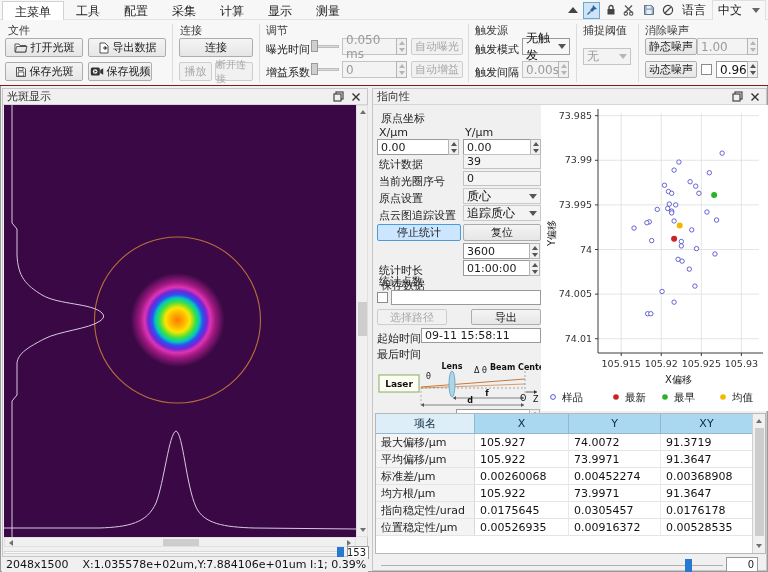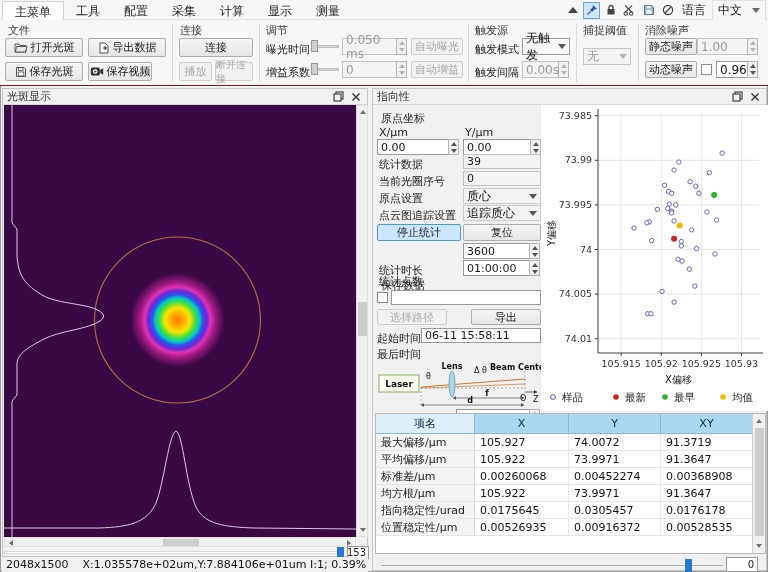--- a/index.html
+++ b/index.html
@@ -422,21 +422,21 @@
       </div>
     <div class="btn dis" style="left:4px;top:220px;width:70px;height:16px;align-items:center;">
         <span>选择路径</span>
       </div>
     <div class="btn" style="left:98px;top:220px;width:70px;height:16px;">
         <span>导出</span>
       </div>
 
     <span class="lbl" style="left:4px;top:242px;">起始时间</span>
     <div class="valbox" style="left:48px;top:239px;width:120px;height:15px;">
-        <span>06-11 15:58:11</span>
+        <span>09-11 15:58:11</span>
       </div>
     <span class="lbl" style="left:4px;top:258px;">最后时间</span>
 
     <svg style="position:absolute;left:4px;top:272px;" width="164" height="46" viewBox="0 0 164 46">
       <rect x="2" y="14" width="40" height="17" fill="#fcfff2" stroke="#9ab87a" stroke-width="1.2"></rect>
       <text id="dg-laser" x="22" y="26" text-anchor="middle" font-size="9" font-weight="bold" fill="#111">Laser</text>
       <text id="dg-theta" x="49" y="18" font-size="8" fill="#111">θ</text>
       <line x1="44" y1="27" x2="148" y2="27" stroke="#888" stroke-width="0.7" stroke-dasharray="2,2"></line>
       <line x1="44" y1="26" x2="148" y2="18" stroke="#c87838" stroke-width="1"></line>
       <line x1="44" y1="27" x2="148" y2="23" stroke="#c87838" stroke-width="0.7"></line>

